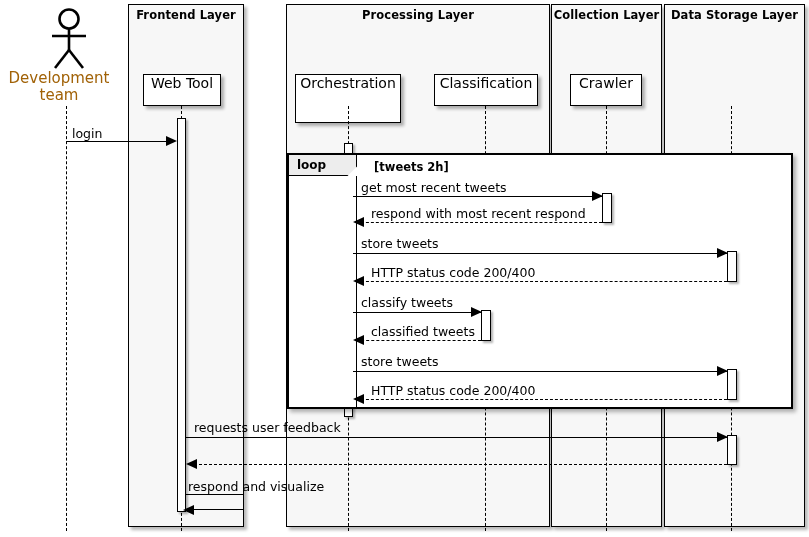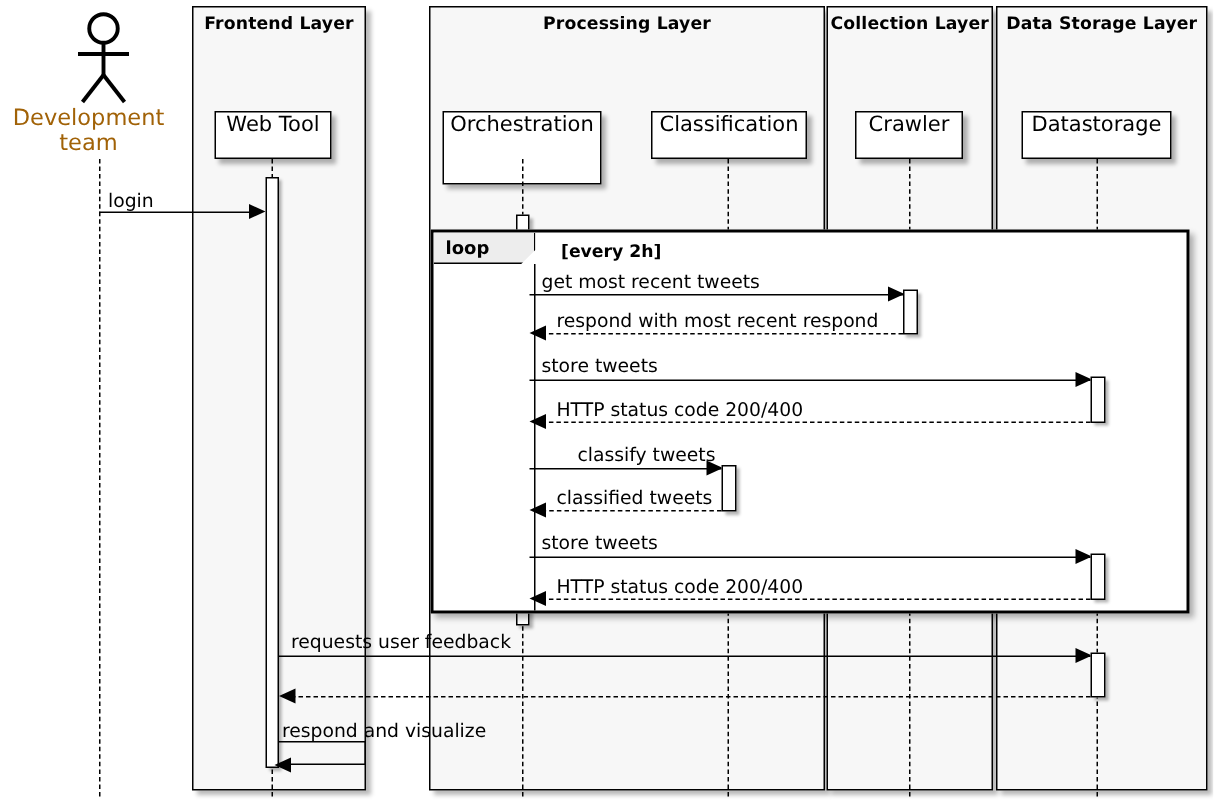--- a/index.html
+++ b/index.html
@@ -193,38 +193,35 @@
   <div class="participant" style="left:434px; top:74px; width:104px; height:32px;">
     <span>Classification</span>
   </div>
   <div class="lifeline" style="left:485px; top:106px; height:425px;"></div>
 
   <div class="participant" style="left:570px; top:74px; width:72px; height:32px;">
     <span>Crawler</span>
   </div>
   <div class="lifeline" style="left:606px; top:106px; height:425px;"></div>
 
-  <div class="participant" style="left:681px; top:74px; width:100px; height:32px;">
-    <span>Datastorage</span>
-  </div>
   <div class="lifeline" style="left:731px; top:106px; height:425px;"></div>
 
   <div class="activation" style="left:177px; top:118px; width:9px; height:394px;"></div>
 
   <div class="msg-label" style="left:72px; top:126px;text-align:right;">login</div>
   <div class="msg-line solid" style="left:66px; top:141px; width:105px;"></div>
   <div class="arrowhead right-filled" style="left:166px; top:136px;"></div>
 
   <div class="activation" style="left:344px; top:143px; width:9px; height:274px;"></div>
 
   <div class="fragment" style="left:287px; top:153px; width:506px; height:256px;"></div>
   <div class="fragment-tab" style="left:289px; top:155px; width:68px; height:21px;">
     <span>loop</span>
   </div>
-  <div class="fragment-guard" style="left:374px; top:160px;">[every 2h]</div>
+  <div class="fragment-guard" style="left:374px; top:160px;">[tweets 2h]</div>
 
   <div class="abs" style="left:356px; top:176px; width:0; height:231px; border-left:1.6px solid #000000;"></div>
 
   <div class="msg-label" style="left:361px; top:180px;">get most recent tweets</div>
   <div class="msg-line solid" style="left:353px; top:196px; width:250px;"></div>
   <div class="arrowhead right-filled" style="left:592px; top:191px;"></div>
 
   <div class="activation" style="left:602px; top:193px; width:10px; height:30px;"></div>
 
   <div class="msg-label" style="left:371px; top:206px;">respond with most recent respond</div>
@@ -234,21 +231,21 @@
   <div class="msg-label" style="left:361px; top:236px;">store tweets</div>
   <div class="msg-line solid" style="left:353px; top:253px; width:375px;"></div>
   <div class="arrowhead right-filled" style="left:717px; top:248px;"></div>
 
   <div class="activation" style="left:727px; top:251px; width:10px; height:31px;"></div>
 
   <div class="msg-label" style="left:371px; top:265px;">HTTP status code 200/400</div>
   <div class="msg-line dashed" style="left:356px; top:281px; width:371px;"></div>
   <div class="arrowhead left-open" style="left:353px; top:276px;"></div>
 
-  <div class="msg-label" style="left:361px; top:295px;margin-left:24px;">classify tweets</div>
+  <div class="msg-label" style="left:361px; top:295px;">classify tweets</div>
   <div class="msg-line solid" style="left:353px; top:312px; width:129px;"></div>
   <div class="arrowhead right-filled" style="left:471px; top:307px;"></div>
 
   <div class="activation" style="left:481px; top:310px; width:10px; height:31px;"></div>
 
   <div class="msg-label" style="left:371px; top:324px;">classified tweets</div>
   <div class="msg-line dashed" style="left:356px; top:340px; width:125px;"></div>
   <div class="arrowhead left-open" style="left:353px; top:335px;"></div>
 
   <div class="msg-label" style="left:361px; top:354px;">store tweets</div>

